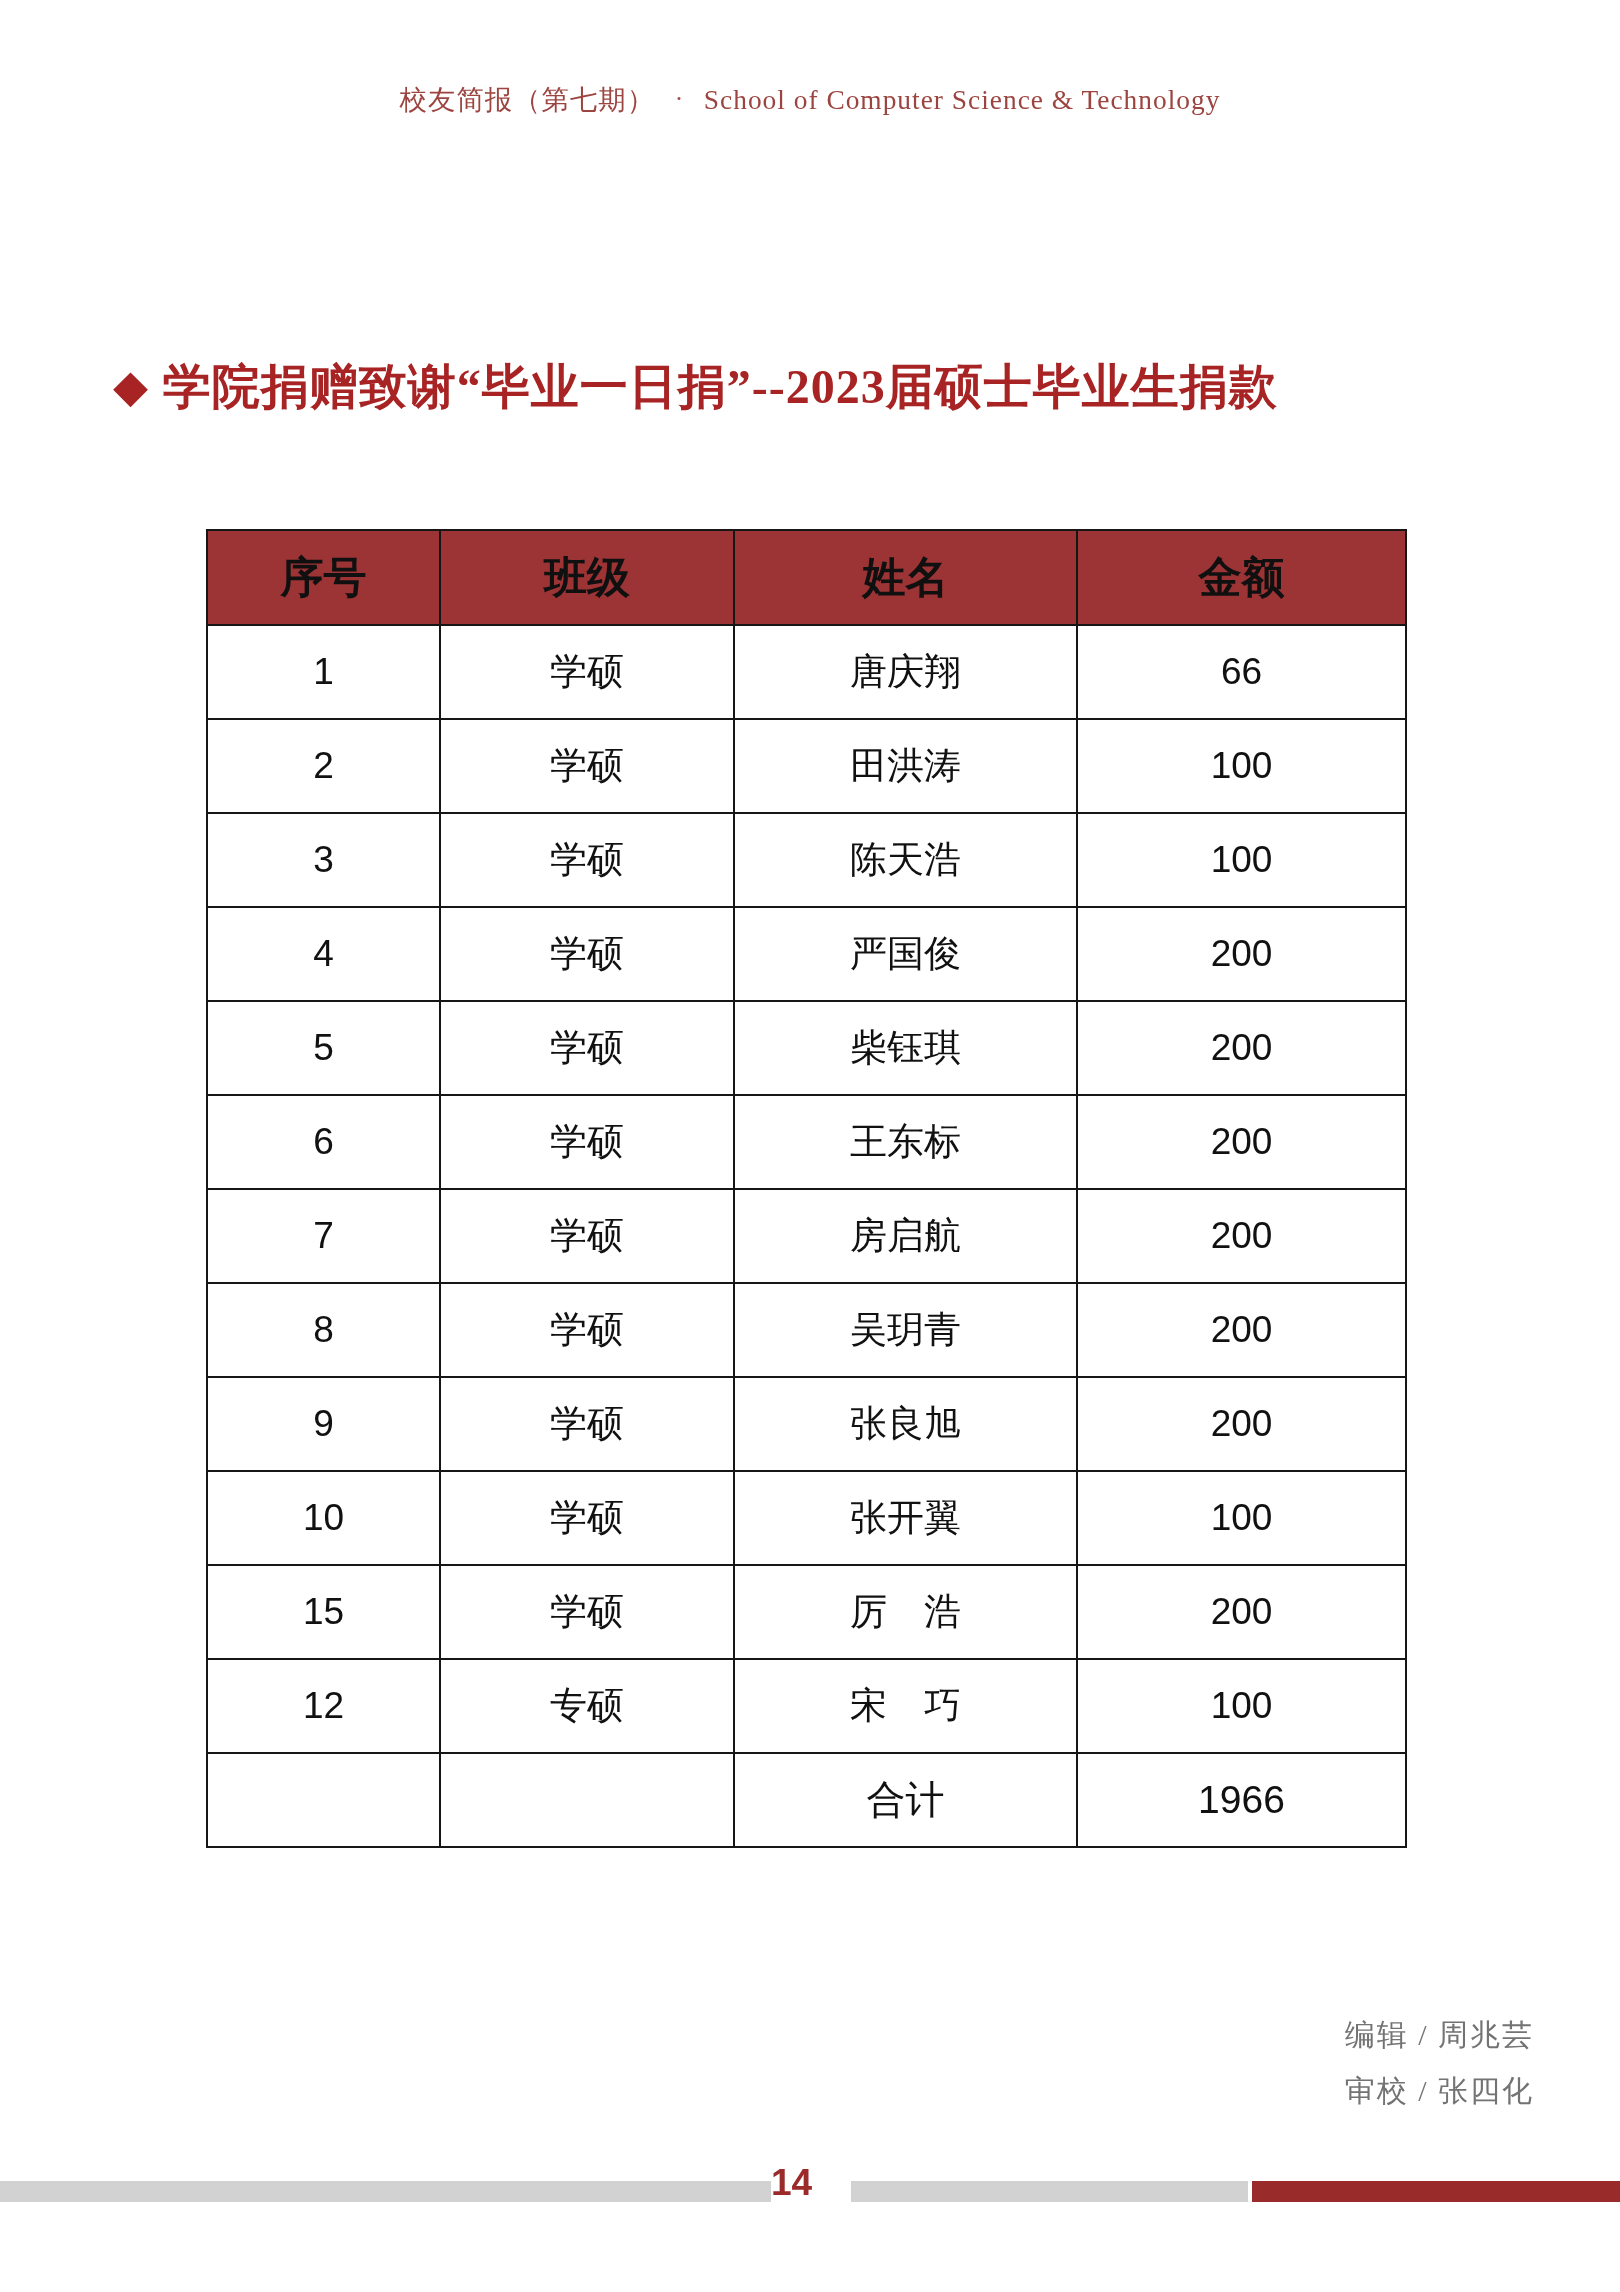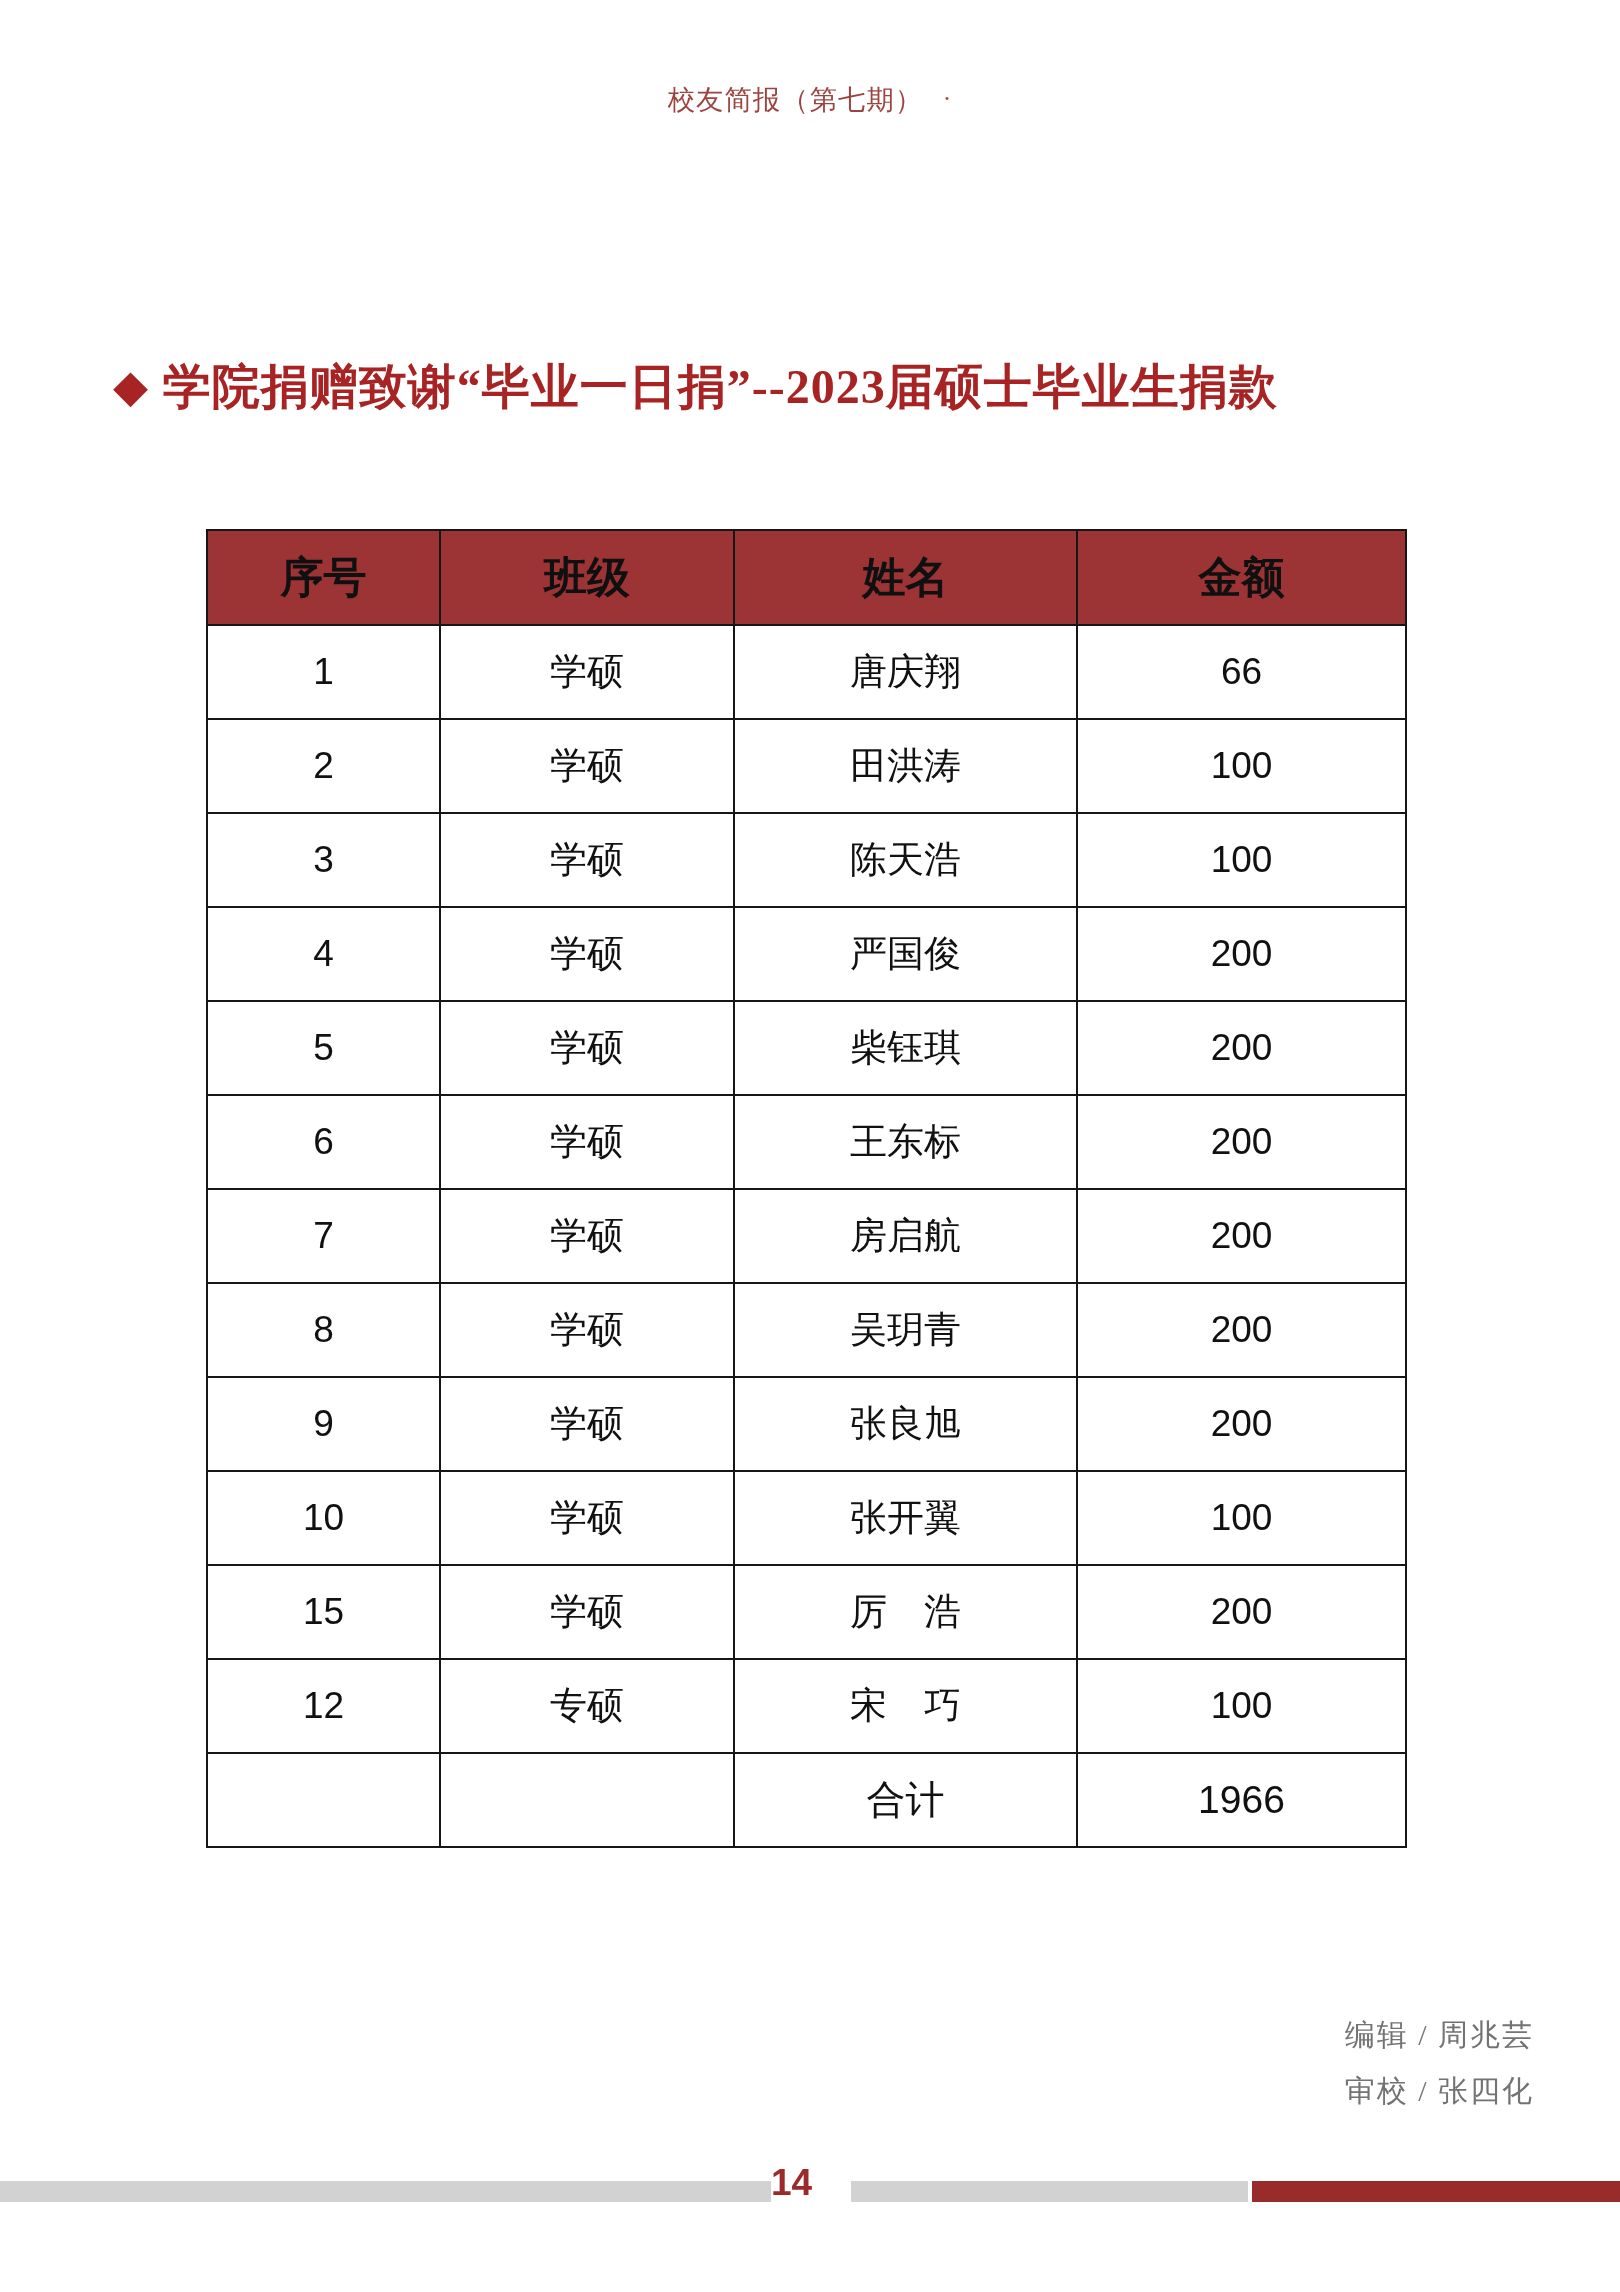--- a/index.html
+++ b/index.html
@@ -65,20 +65,21 @@
   }
 </style>
 </head>
 <body>
 
 <div class="page">
 
   <div class="page-header">
     <span>校友简报（第七期）</span>
     <span class="dot">·</span>
+    <span>School of Computer Science &amp; Technology</span>
   </div>
 
   <div class="article-title">
     <span class="bullet">◆</span>
     <span class="title-text">学院捐赠致谢“毕业一日捐”--2023届硕士毕业生捐款</span>
   </div>
 
   <table class="donation">
     <colgroup>
       <col style="width:233px">

